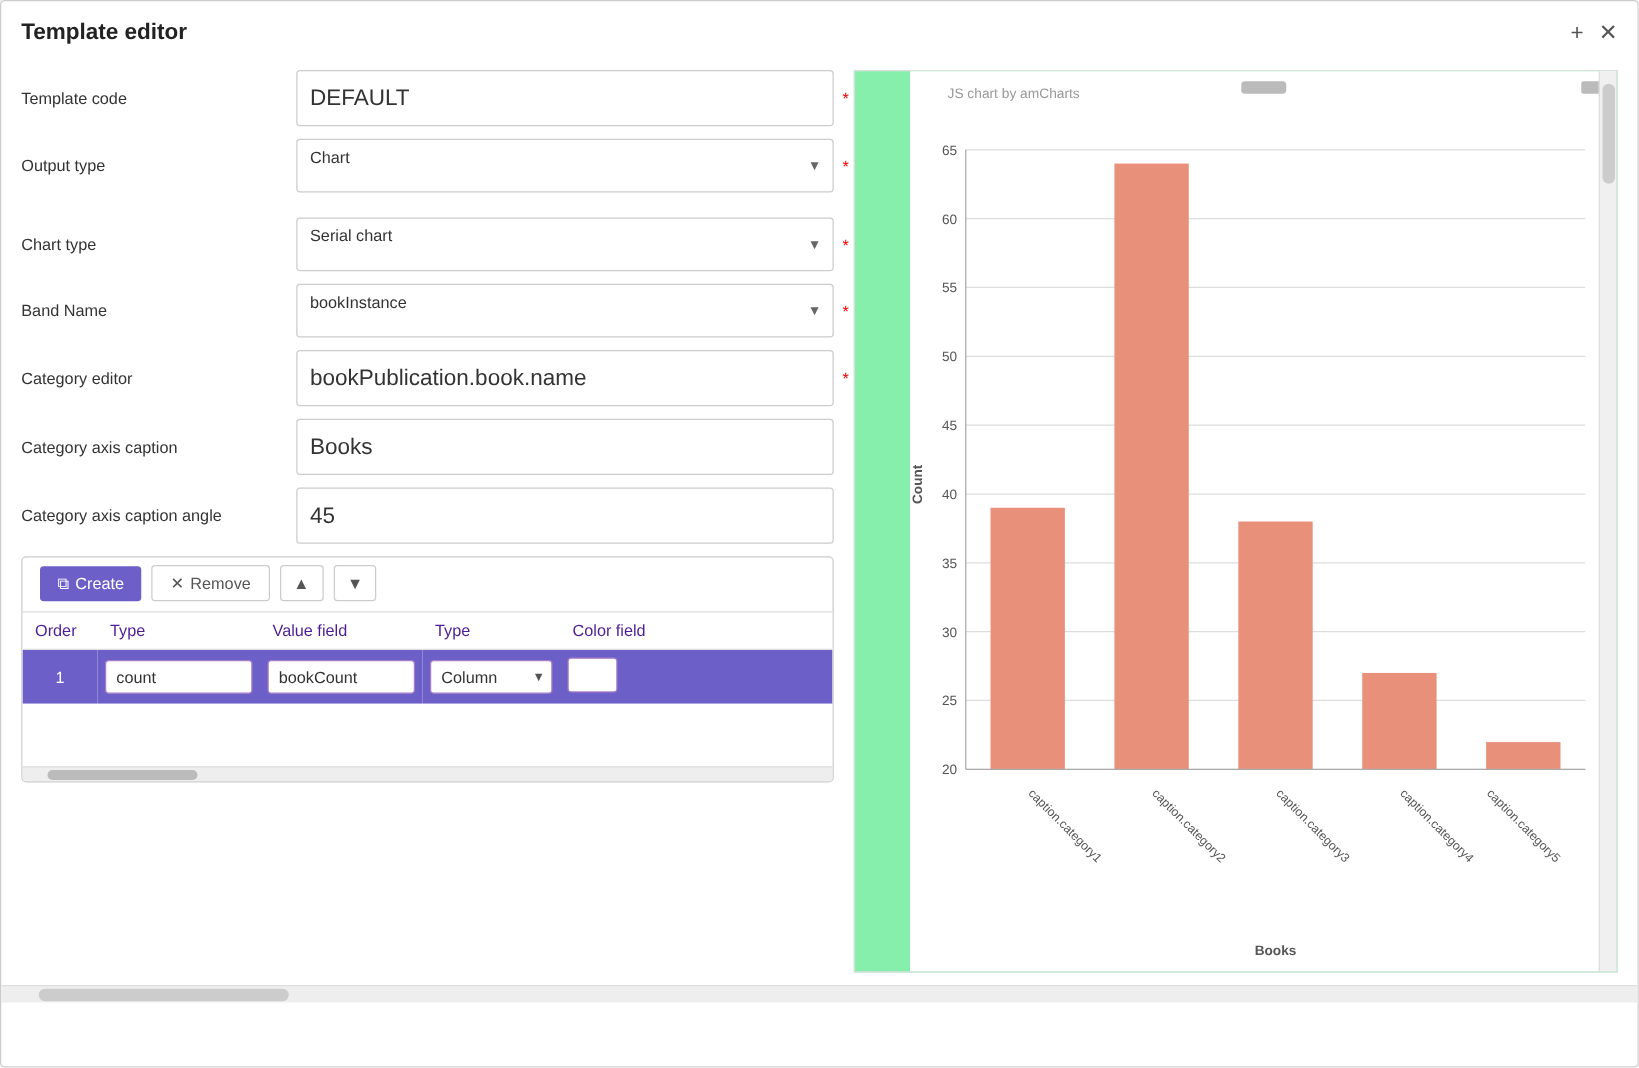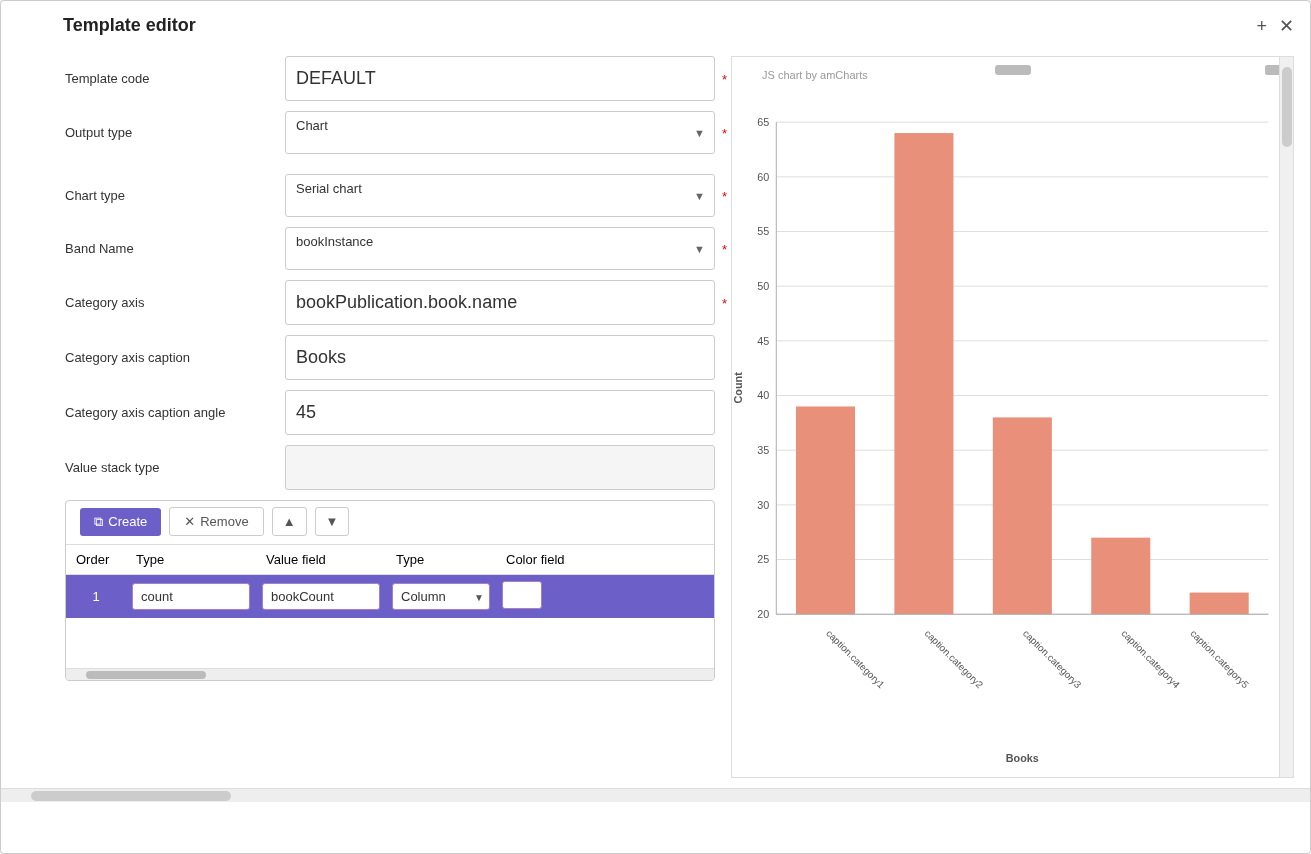--- a/index.html
+++ b/index.html
@@ -20,21 +20,20 @@
       min-height: 854px;
       position: relative;
       overflow: hidden;
     }
     .dialog-header {
       display: flex;
       align-items: center;
       justify-content: space-between;
       padding: 14px 16px 10px 16px;
       border-bottom: none;
-      margin-left: 46px;
     }
     .dialog-title {
       font-size: 18px;
       font-weight: bold;
       color: #222;
     }
     .dialog-icons {
       display: flex;
       gap: 12px;
     }
@@ -47,29 +46,29 @@
       line-height: 1;
     }
     .dialog-body {
       display: flex;
       padding: 10px 16px 10px 16px;
       gap: 16px;
     }
     .left-panel {
       width: 650px;
       flex-shrink: 0;
-      margin-left: 48px;
     }
     .right-panel {
       flex: 1;
       min-width: 0;
       background: #86efac;
       border: 1px solid #ddd;
       position: relative;
       min-height: 720px;
+      padding-left: 44px;
     }
     .form-row {
       display: flex;
       align-items: center;
       margin-bottom: 10px;
     }
     .form-label {
       width: 220px;
       flex-shrink: 0;
       color: #333;
@@ -196,21 +195,21 @@
       width: 100%;
       border-collapse: collapse;
     }
     .series-table th {
       background: #fff;
       border-top: 1px solid #ddd;
       border-bottom: 1px solid #ddd;
       padding: 7px 10px;
       text-align: left;
       font-size: 13px;
-      color: #000000;
+      color: #4c1d95;
       font-weight: normal;
     }
     .series-table td {
       padding: 6px 6px;
       font-size: 13px;
     }
     .series-row-selected td {
       background: #6c5fc7;
       color: #fff;
     }
@@ -416,21 +415,21 @@
             <select class="form-select">
               <option>bookInstance</option>
             </select>
             <span class="select-arrow">▼</span>
           </div>
           <span class="required-star">*</span>
         </div>
       </div>
 
       <div class="form-row">
-        <div class="form-label">Category axis</div>
+        <div class="form-label">Category editor</div>
         <div class="form-control-wrap">
           <input class="form-input" type="text" value="bookPublication.book.name" style="">
           <span class="required-star">*</span>
         </div>
       </div>
 
       <div class="form-row">
         <div class="form-label">Category axis caption</div>
         <div class="form-control-wrap">
           <input class="form-input" type="text" value="Books" style="">
@@ -439,26 +438,20 @@
 
       <div class="form-row">
         <div class="form-label">Category axis caption angle</div>
         <div class="form-control-wrap">
           <input class="form-input" type="text" value="45" style="">
         </div>
       </div>
 
 
 
-      <div class="form-row">
-        <div class="form-label">Value stack type</div>
-        <div class="form-control-wrap">
-          <input class="form-input" type="text" value="" disabled="" style="">
-        </div>
-      </div>
 
 
       <div class="series-box">
         <div class="series-toolbar">
           <button class="btn-create">
             <span>⧉</span>
             <span>Create</span>
           </button>
           <button class="btn-remove">
             <span>✕</span>

